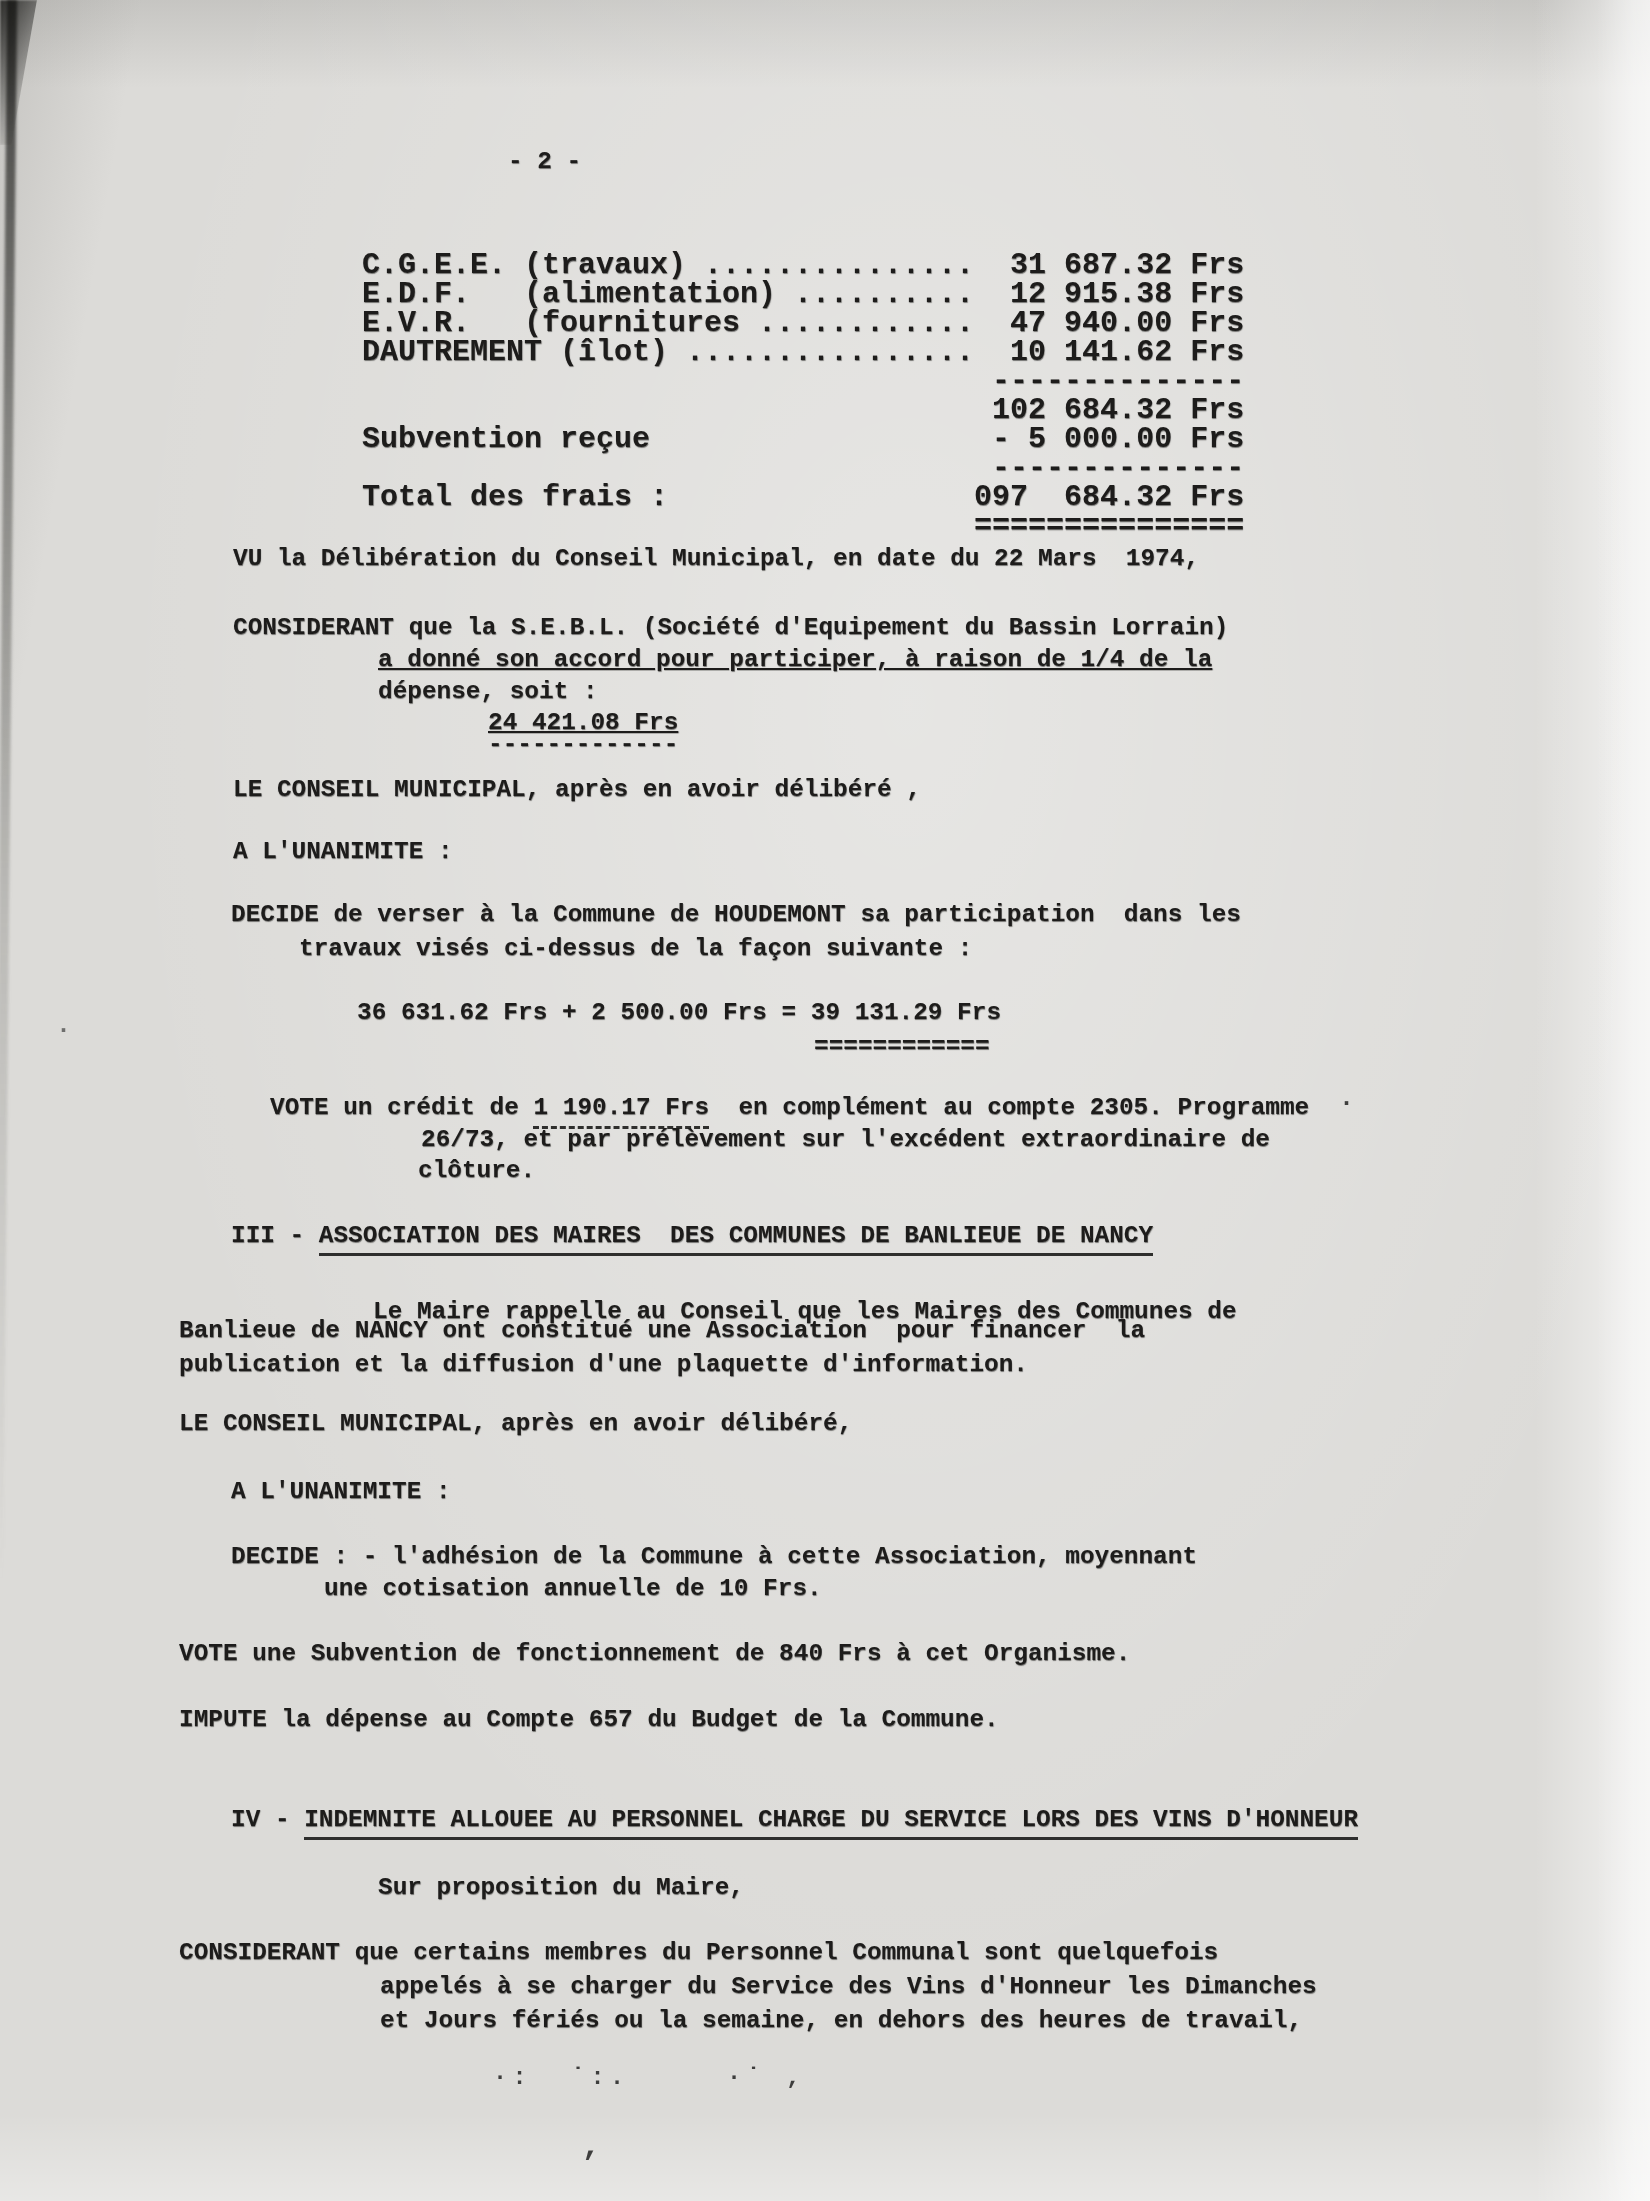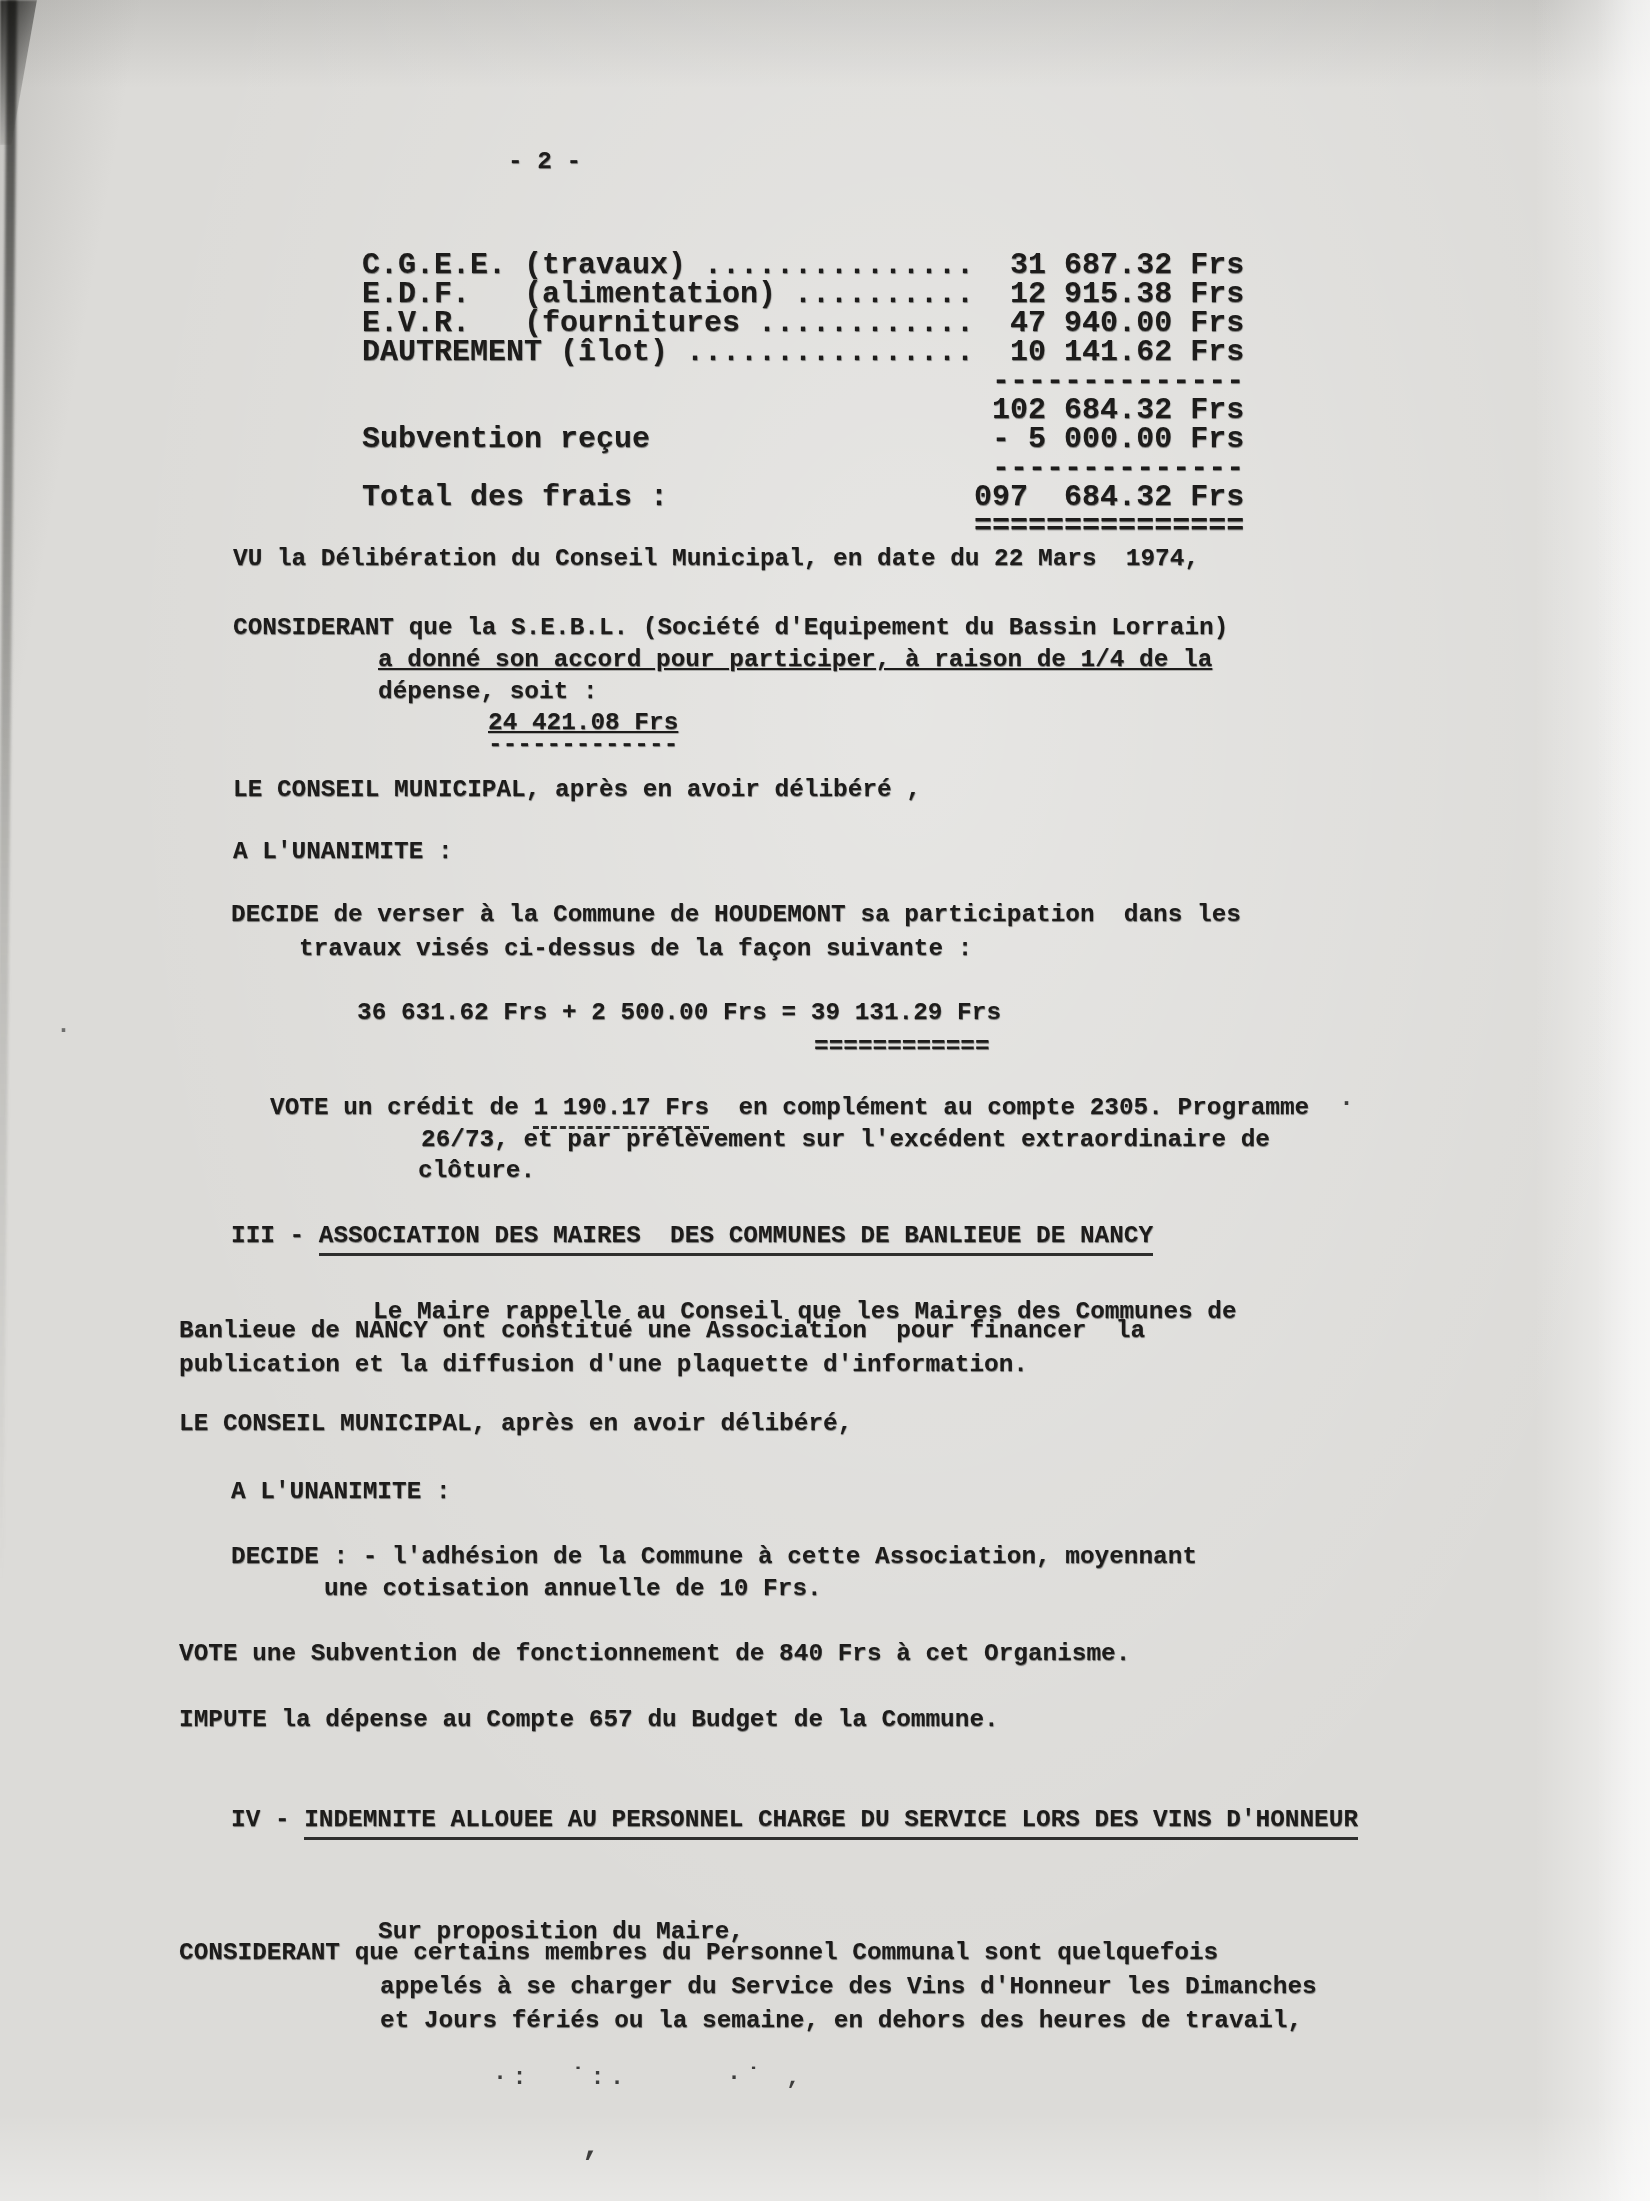--- a/index.html
+++ b/index.html
@@ -110,21 +110,21 @@
   <div class="line" style="left:231px;top:1476px;">A L'UNANIMITE :</div>
 
   <div class="line" style="left:231px;top:1541px;">DECIDE : - l'adhésion de la Commune à cette Association, moyennant</div>
   <div class="line" style="left:324px;top:1573px;">une cotisation annuelle de 10 Frs.</div>
 
   <div class="line" style="left:179px;top:1638px;">VOTE une Subvention de fonctionnement de 840 Frs à cet Organisme.</div>
   <div class="line" style="left:179px;top:1704px;">IMPUTE la dépense au Compte 657 du Budget de la Commune.</div>
 
   <div class="line" style="left:231px;top:1804px;"><span>IV - </span><span class="u-solid">INDEMNITE ALLOUEE AU PERSONNEL CHARGE DU SERVICE LORS DES VINS D'HONNEUR</span></div>
 
-  <div class="line" style="left:378px;top:1872px;margin-top:44px;">Sur proposition du Maire,</div>
+  <div class="line" style="left:378px;top:1872px;">Sur proposition du Maire,</div>
 
   <div class="line" style="left:179px;top:1937px;">CONSIDERANT que certains membres du Personnel Communal sont quelquefois</div>
   <div class="line" style="left:380px;top:1971px;">appelés à se charger du Service des Vins d'Honneur les Dimanches</div>
   <div class="line" style="left:380px;top:2005px;text-align:center;">et Jours fériés ou la semaine, en dehors des heures de travail,</div>
 
   <div class="speck" style="left:493px;top:2064px;font-size:23.5px;letter-spacing:5.4px;">·:  ˙:.     ·˙ ‚</div>
   <div class="speck" style="left:581px;top:2128px;font-size:31px;">‚</div>
   <div class="speck" style="left:1339px;top:1084px;font-size:25px;">.</div>
   <div class="speck" style="left:56px;top:1011px;font-size:25px;opacity:0.55;">.</div>
 

